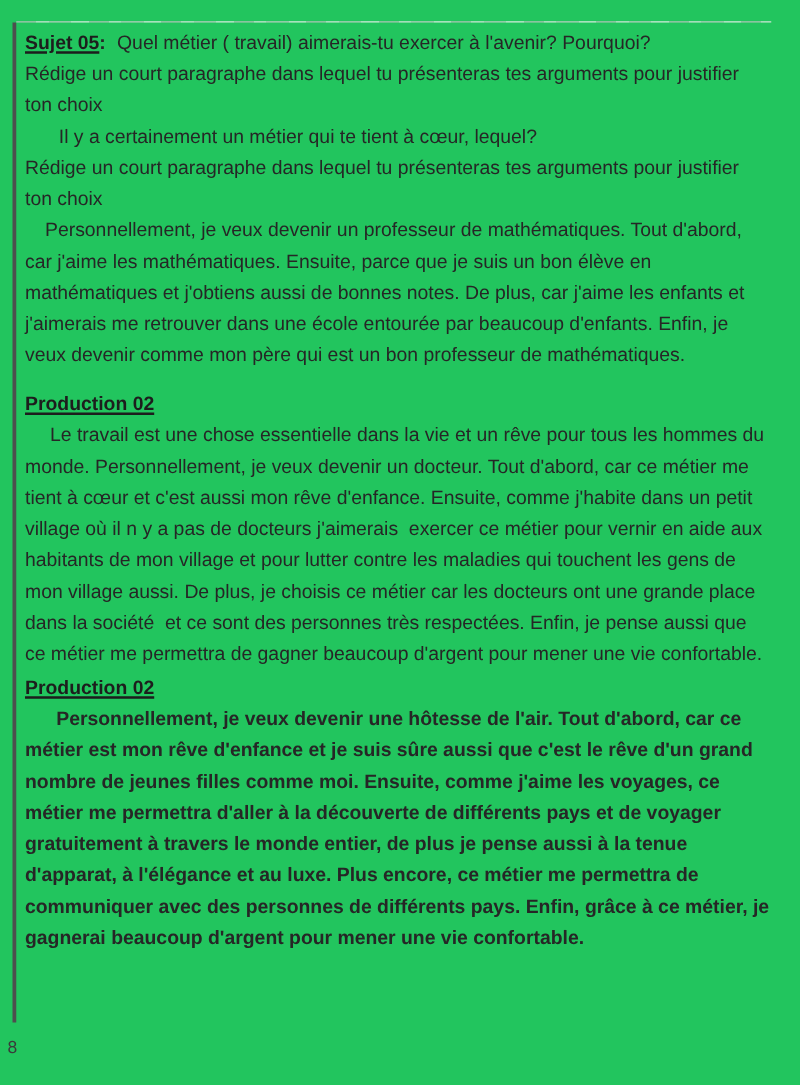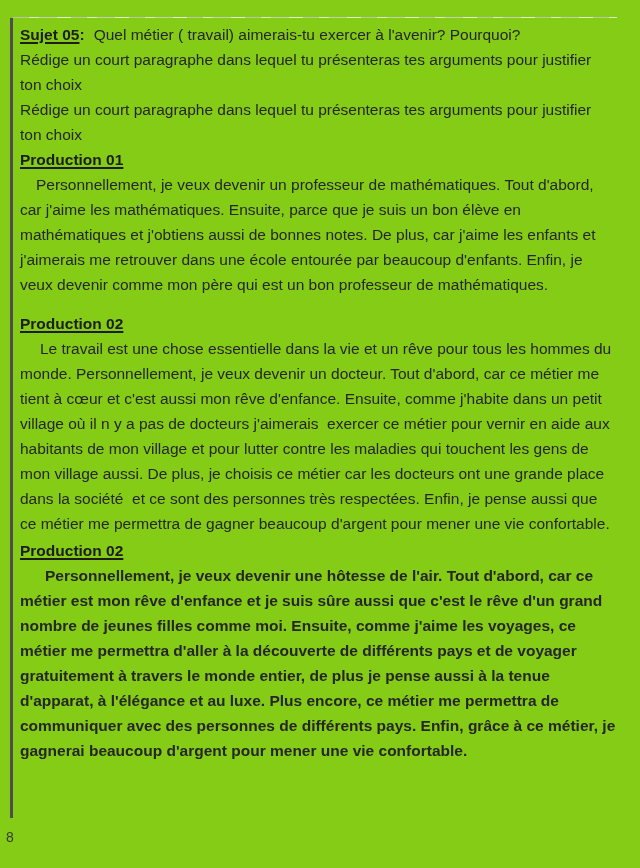--- a/index.html
+++ b/index.html
@@ -11,21 +11,21 @@
     width: 640px;
     height: 868px;
     position: relative;
     font-family: "Liberation Sans", sans-serif;
     color: #262626;
     overflow: hidden;
   }
   .page {
     position: absolute;
     inset: 0;
-    background: #84cc16;
+    background: #22c55e;
   }
   .frame {
     position: absolute;
     left: 10px;
     top: 18px;
     width: 614px;
     height: 800px;
     box-sizing: border-box;
     border-left: 3px solid #4e4e4e;
     padding: 4px 8px 0 7px;
@@ -73,24 +73,24 @@
 <body>
 
 <div class="page">
   <div class="frame">
     <div class="top-line"></div>
 
     <p><span class="bold ul heading">Sujet 05</span><span class="bold">:</span><span class="q-gap">Quel métier ( travail) aimerais-tu exercer à l'avenir? Pourquoi?</span></p>
 
     <p>Rédige un court paragraphe dans lequel tu présenteras tes arguments pour justifier ton choix</p>
 
+    <p class="ind27">Il y a certainement un métier qui te tient à cœur, lequel?</p>
 
     <p>Rédige un court paragraphe dans lequel tu présenteras tes arguments pour justifier ton choix</p>
 
-    <p><span class="bold ul heading">Production 01</span></p>
 
     <p class="ind16">Personnellement, je veux devenir un professeur de mathématiques. Tout d'abord, car j'aime les mathématiques. Ensuite, parce que je suis un bon élève en mathématiques et j'obtiens aussi de bonnes notes. De plus, car j'aime les enfants et j'aimerais me retrouver dans une école entourée par beaucoup d'enfants. Enfin, je veux devenir comme mon père qui est un bon professeur de mathématiques.</p>
 
     <div class="gap"></div>
 
     <p><span class="bold ul heading">Production 02</span></p>
 
     <p class="ind20">Le travail est une chose essentielle dans la vie et un rêve pour tous les hommes du monde. Personnellement, je veux devenir un docteur. Tout d'abord, car ce métier me tient à cœur et c'est aussi mon rêve d'enfance. Ensuite, comme j'habite dans un petit village où il n y a pas de docteurs j'aimerais  exercer ce métier pour vernir en aide aux habitants de mon village et pour lutter contre les maladies qui touchent les gens de mon village aussi. De plus, je choisis ce métier car les docteurs ont une grande place dans la société  et ce sont des personnes très respectées. Enfin, je pense aussi que ce métier me permettra de gagner beaucoup d'argent pour mener une vie confortable.</p>
 
     <div class="gap-sm"></div>

